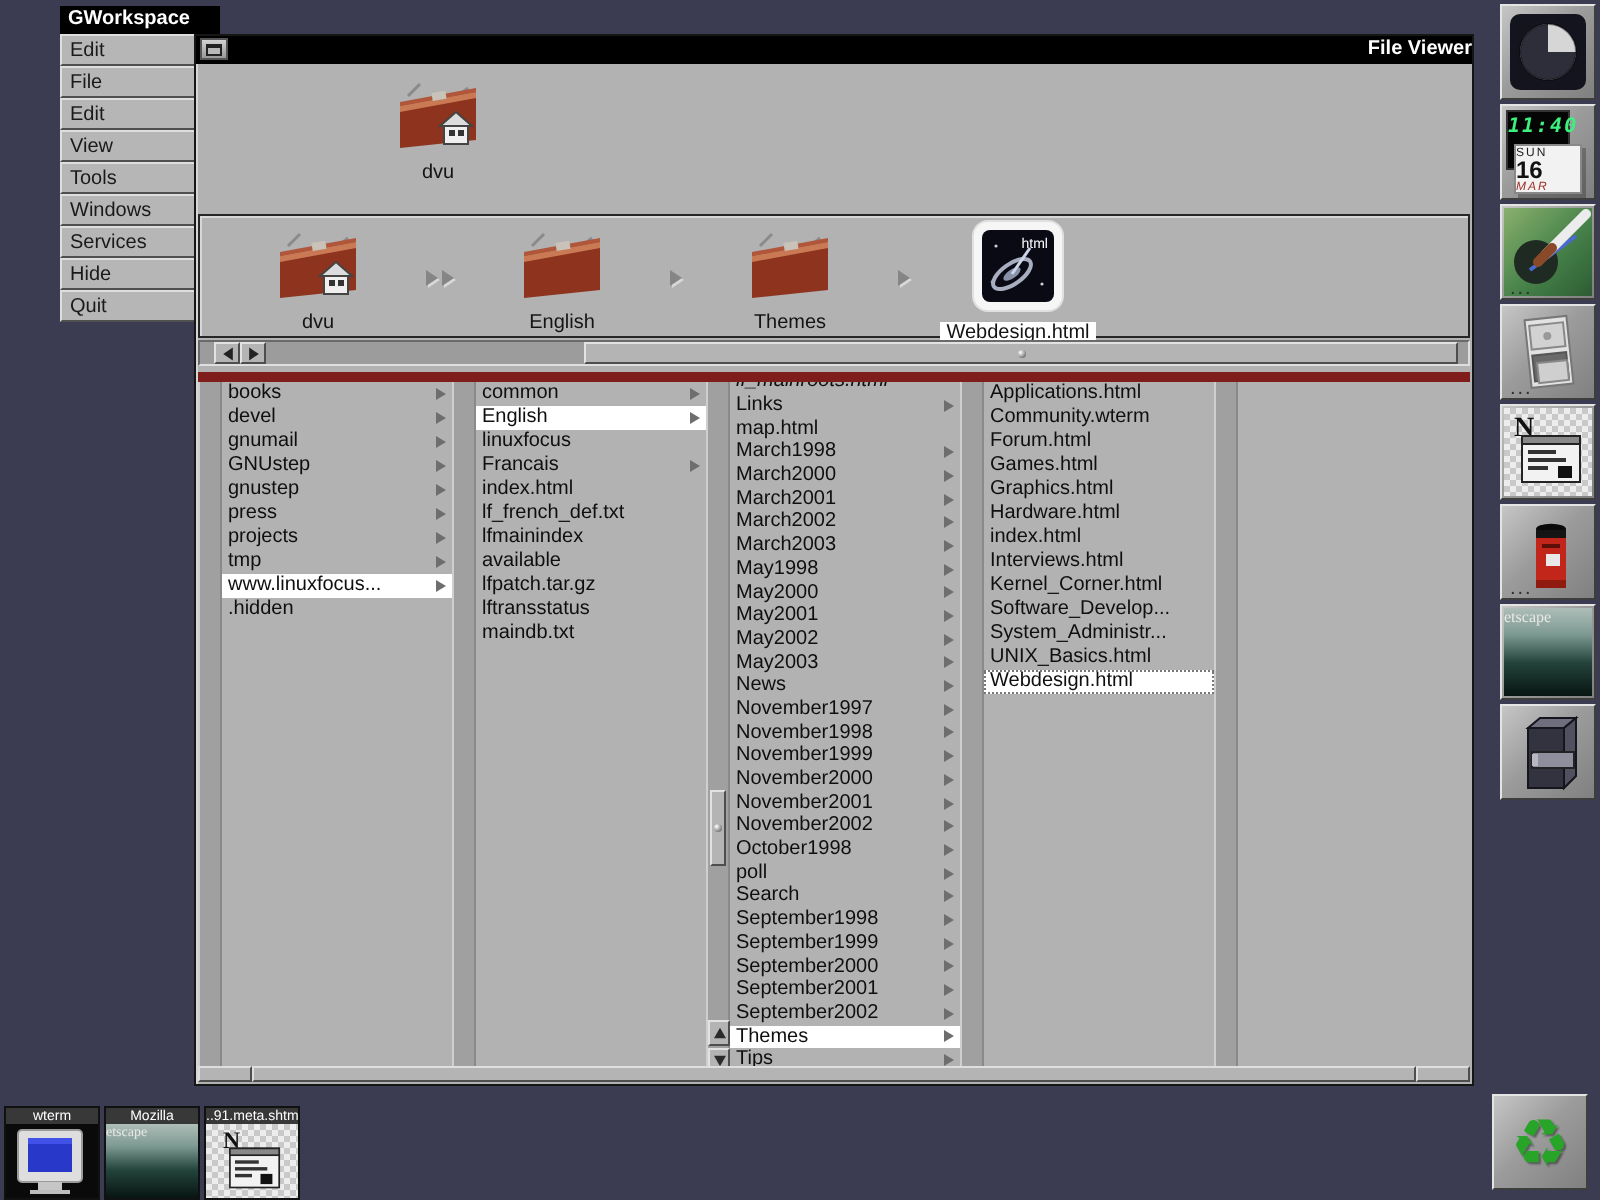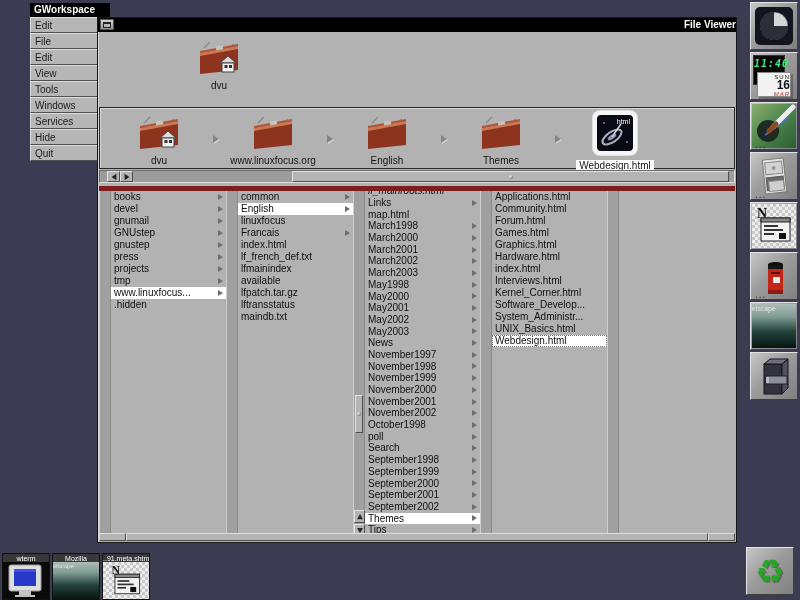--- a/index.html
+++ b/index.html
@@ -98,21 +98,21 @@
   .ns-bg{background:linear-gradient(#aebdb8 0%,#7d9a92 30%,#24443c 62%,#071511 100%);}
   .ns-n{position:absolute;left:50%;top:44%;transform:translate(-50%,-50%);font-family:"Liberation Serif",serif;
         font-size:30px;color:#f2f2f2;width:auto;height:auto;inset:auto;}
   .ns-rest{position:absolute;right:3px;bottom:5px;left:auto;top:auto;font-family:"Liberation Serif",serif;font-size:8px;color:#e8e8e8;width:auto;height:auto;inset:auto;}
   .over{position:relative;z-index:2;}
   .tile-dots{position:absolute;left:4px;bottom:0;color:#2e2e2e;font-size:10px;letter-spacing:1px;line-height:9px;z-index:3;}
   .clock-top{position:absolute;top:2px;left:2px;right:12px;height:30px;background:#050505;color:#3ef07e;
              font-family:"DejaVu Sans Mono",monospace;font-style:italic;font-weight:bold;font-size:10px;line-height:15px;
              text-align:center;letter-spacing:1px;border:1px solid #333;box-sizing:border-box;}
   .clock-cal{position:absolute;top:19px;left:6px;right:6px;bottom:2px;background:#f2f2f2;border:1px solid #888;
-             text-align:right;box-shadow:2px 2px 0 rgba(0,0,0,.25);}
+             text-align:left;box-shadow:2px 2px 0 rgba(0,0,0,.25);}
   .cal-day{font-size:6px;letter-spacing:1px;color:#222;margin-top:1px;}
   .cal-date{font-size:12px;font-weight:bold;color:#111;line-height:11px;}
   .cal-month{font-size:6px;color:#a03028;font-style:italic;letter-spacing:1px;}
 
   
   .mini{position:absolute;bottom:0;width:48px;height:47px;box-sizing:border-box;}
   .mini-title{height:9px;background:#383838;color:#fff;font-size:7px;line-height:9px;text-align:center;
               overflow:hidden;white-space:nowrap;border:1px solid #111;border-bottom:none;box-sizing:border-box;}
   .mini-body{height:38px;position:relative;overflow:hidden;border:1px solid #111;border-top:none;box-sizing:border-box;
              background:#0a0a0a;}
@@ -214,30 +214,20 @@
 <rect x="20" y="7" width="7" height="4" fill="#c9c2b8" transform="rotate(-9 23 9)"></rect>
             <g transform="translate(24,16)">
 <polygon points="0,8 8,1 16,8" fill="#dcdcdc" stroke="#444" stroke-width="1"></polygon>
 <rect x="2" y="8" width="12" height="9" fill="#efefef" stroke="#444"></rect>
 <rect x="4.5" y="10" width="3" height="3" fill="#333"></rect>
 <rect x="9" y="10" width="3" height="3" fill="#333"></rect>
             </g>
           </svg>
         </span><div class="icon-label">dvu</div></div>
       <span class="tri-r shelf-arrow"></span>
-      <div class="shelf-slot"><span class="shelf-iconwrap">
-          <svg width="46" height="36" viewBox="0 0 46 36">
-<line x1="8" y1="9" x2="14" y2="3" stroke="#8a8a8a" stroke-width="1.5"></line>
-<line x1="38" y1="5" x2="32" y2="10" stroke="#8a8a8a" stroke-width="1.5"></line>
-<polygon points="4,12 42,5 42,11 4,18" fill="#b0563a"></polygon>
-<polygon points="4,14 42,7 42,31 4,35" fill="#8e341e"></polygon>
-<polygon points="4,14 42,7 42,10 4,17" fill="#c97a54"></polygon>
-<rect x="20" y="7" width="7" height="4" fill="#c9c2b8" transform="rotate(-9 23 9)"></rect>
-          </svg>
-        </span><div class="icon-label">www.linuxfocus.org</div></div>
       <span class="tri-r shelf-arrow"></span>
       <div class="shelf-slot"><span class="shelf-iconwrap">
           <svg width="46" height="36" viewBox="0 0 46 36">
 <line x1="8" y1="9" x2="14" y2="3" stroke="#8a8a8a" stroke-width="1.5"></line>
 <line x1="38" y1="5" x2="32" y2="10" stroke="#8a8a8a" stroke-width="1.5"></line>
 <polygon points="4,12 42,5 42,11 4,18" fill="#b0563a"></polygon>
 <polygon points="4,14 42,7 42,31 4,35" fill="#8e341e"></polygon>
 <polygon points="4,14 42,7 42,10 4,17" fill="#c97a54"></polygon>
 <rect x="20" y="7" width="7" height="4" fill="#c9c2b8" transform="rotate(-9 23 9)"></rect>
           </svg>
@@ -499,21 +489,21 @@
           </div>
         </div>
       </div>
       <div class="b-col">
         <div class="b-strip"></div>
         <div class="b-list">
           <div class="row">
             <span class="lbl">Applications.html</span>
           </div>
           <div class="row">
-            <span class="lbl">Community.html</span>
+            <span class="lbl">Community.wterm</span>
           </div>
           <div class="row">
             <span class="lbl">Forum.html</span>
           </div>
           <div class="row">
             <span class="lbl">Games.html</span>
           </div>
           <div class="row">
             <span class="lbl">Graphics.html</span>
           </div>

